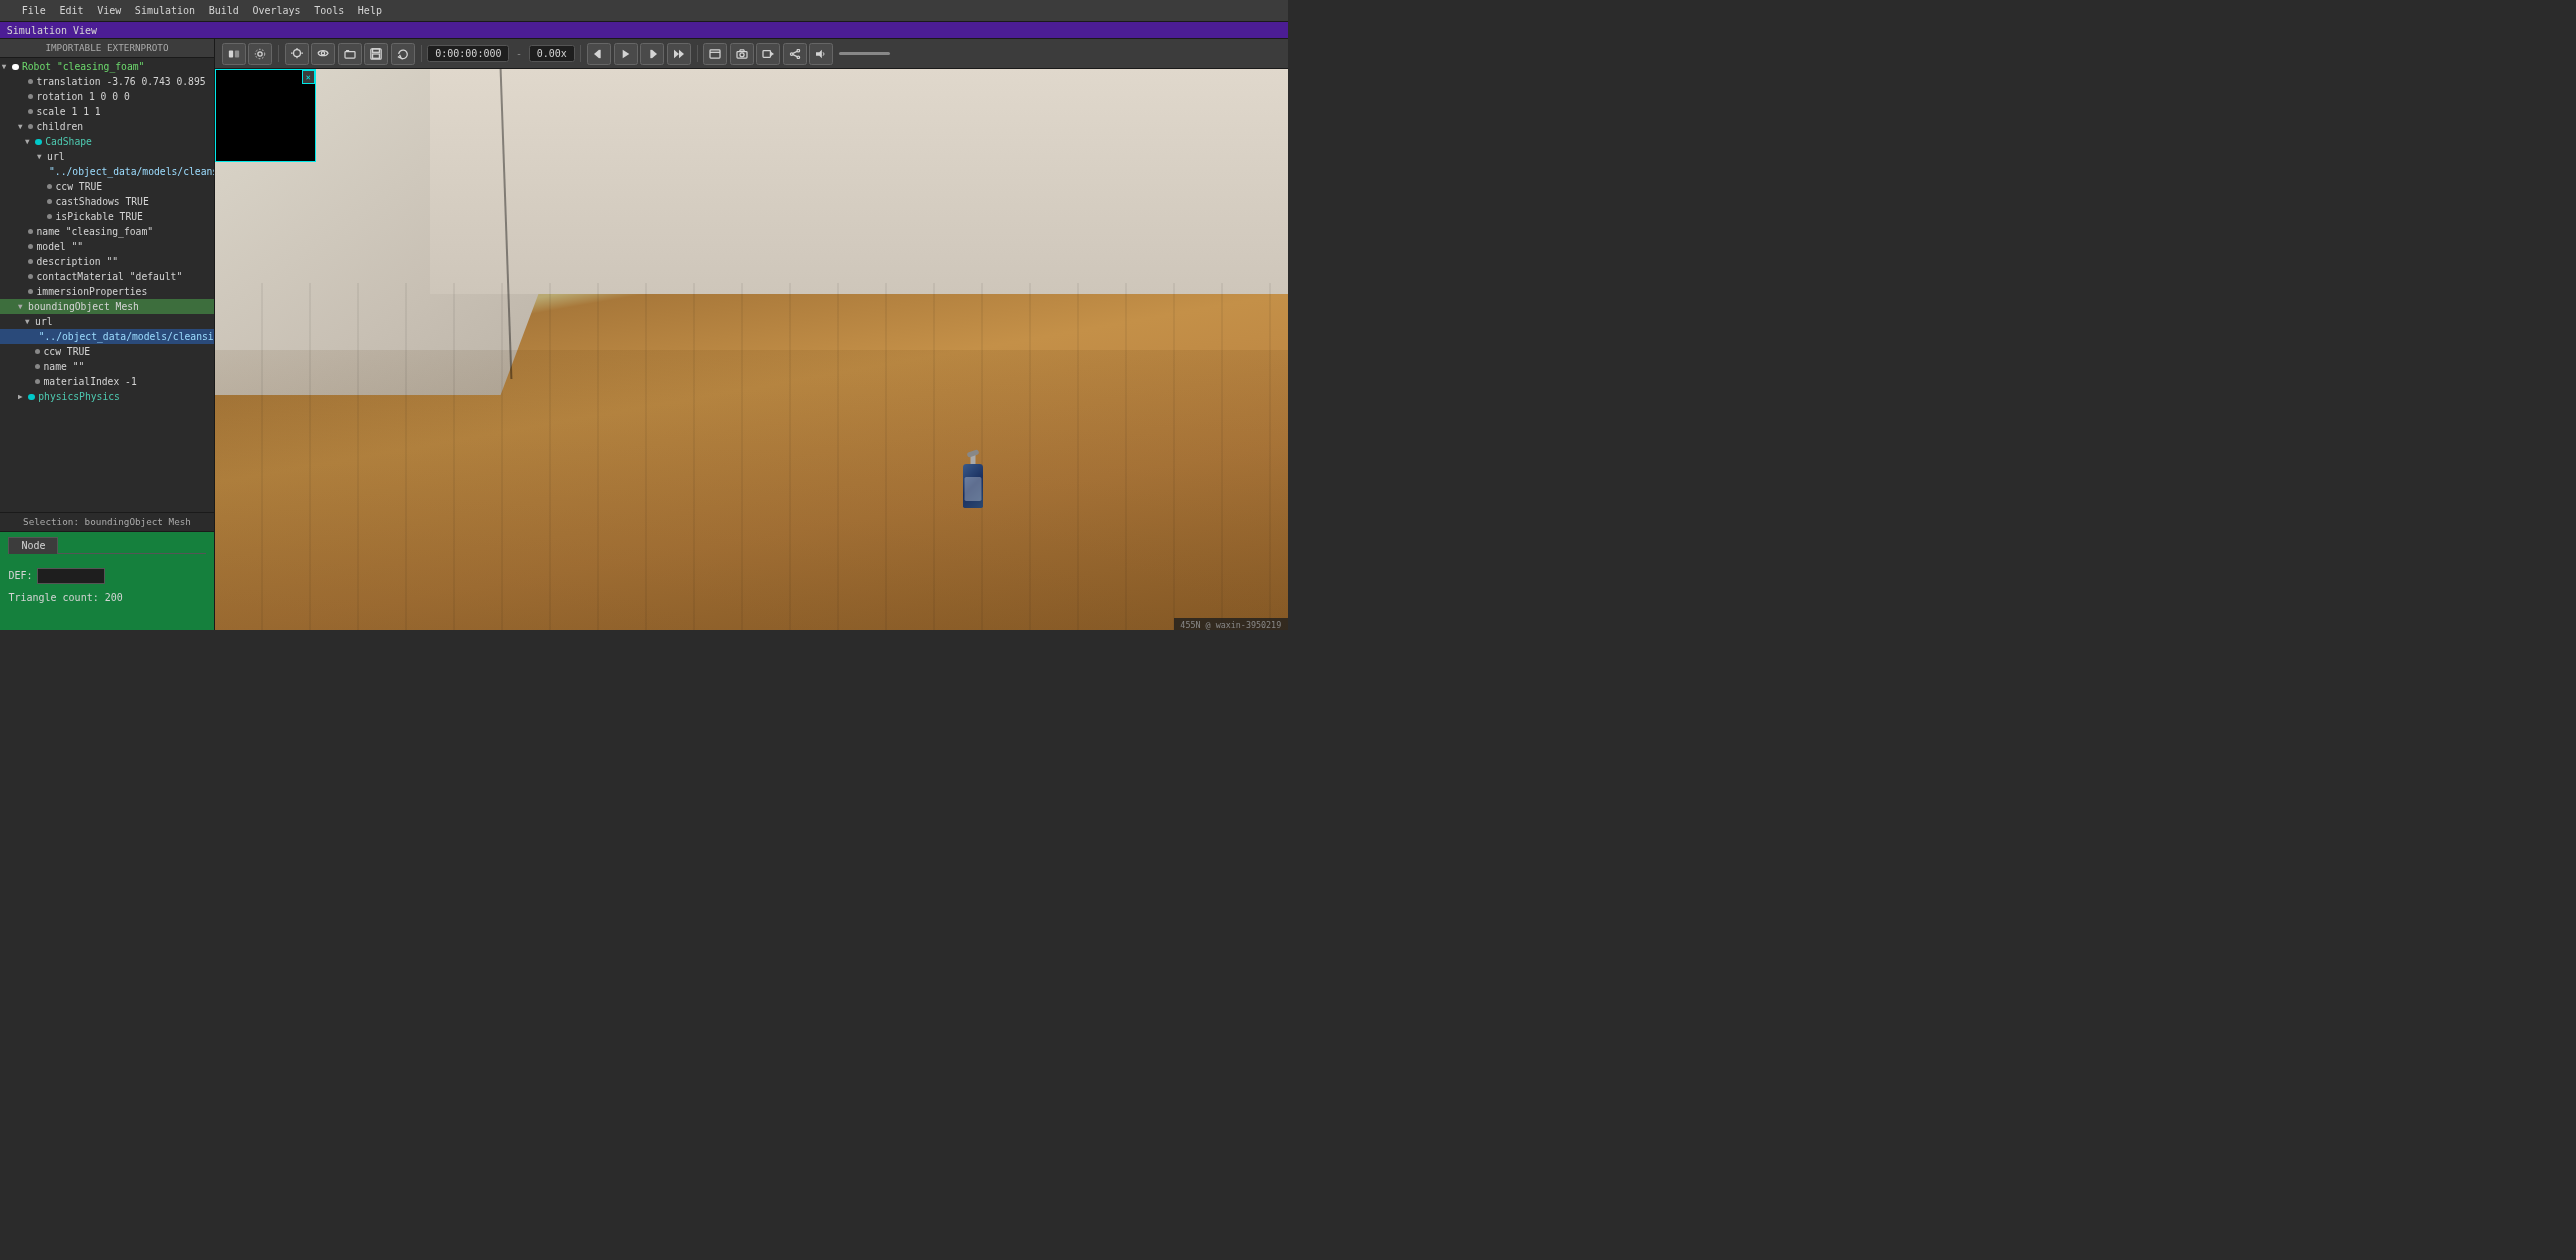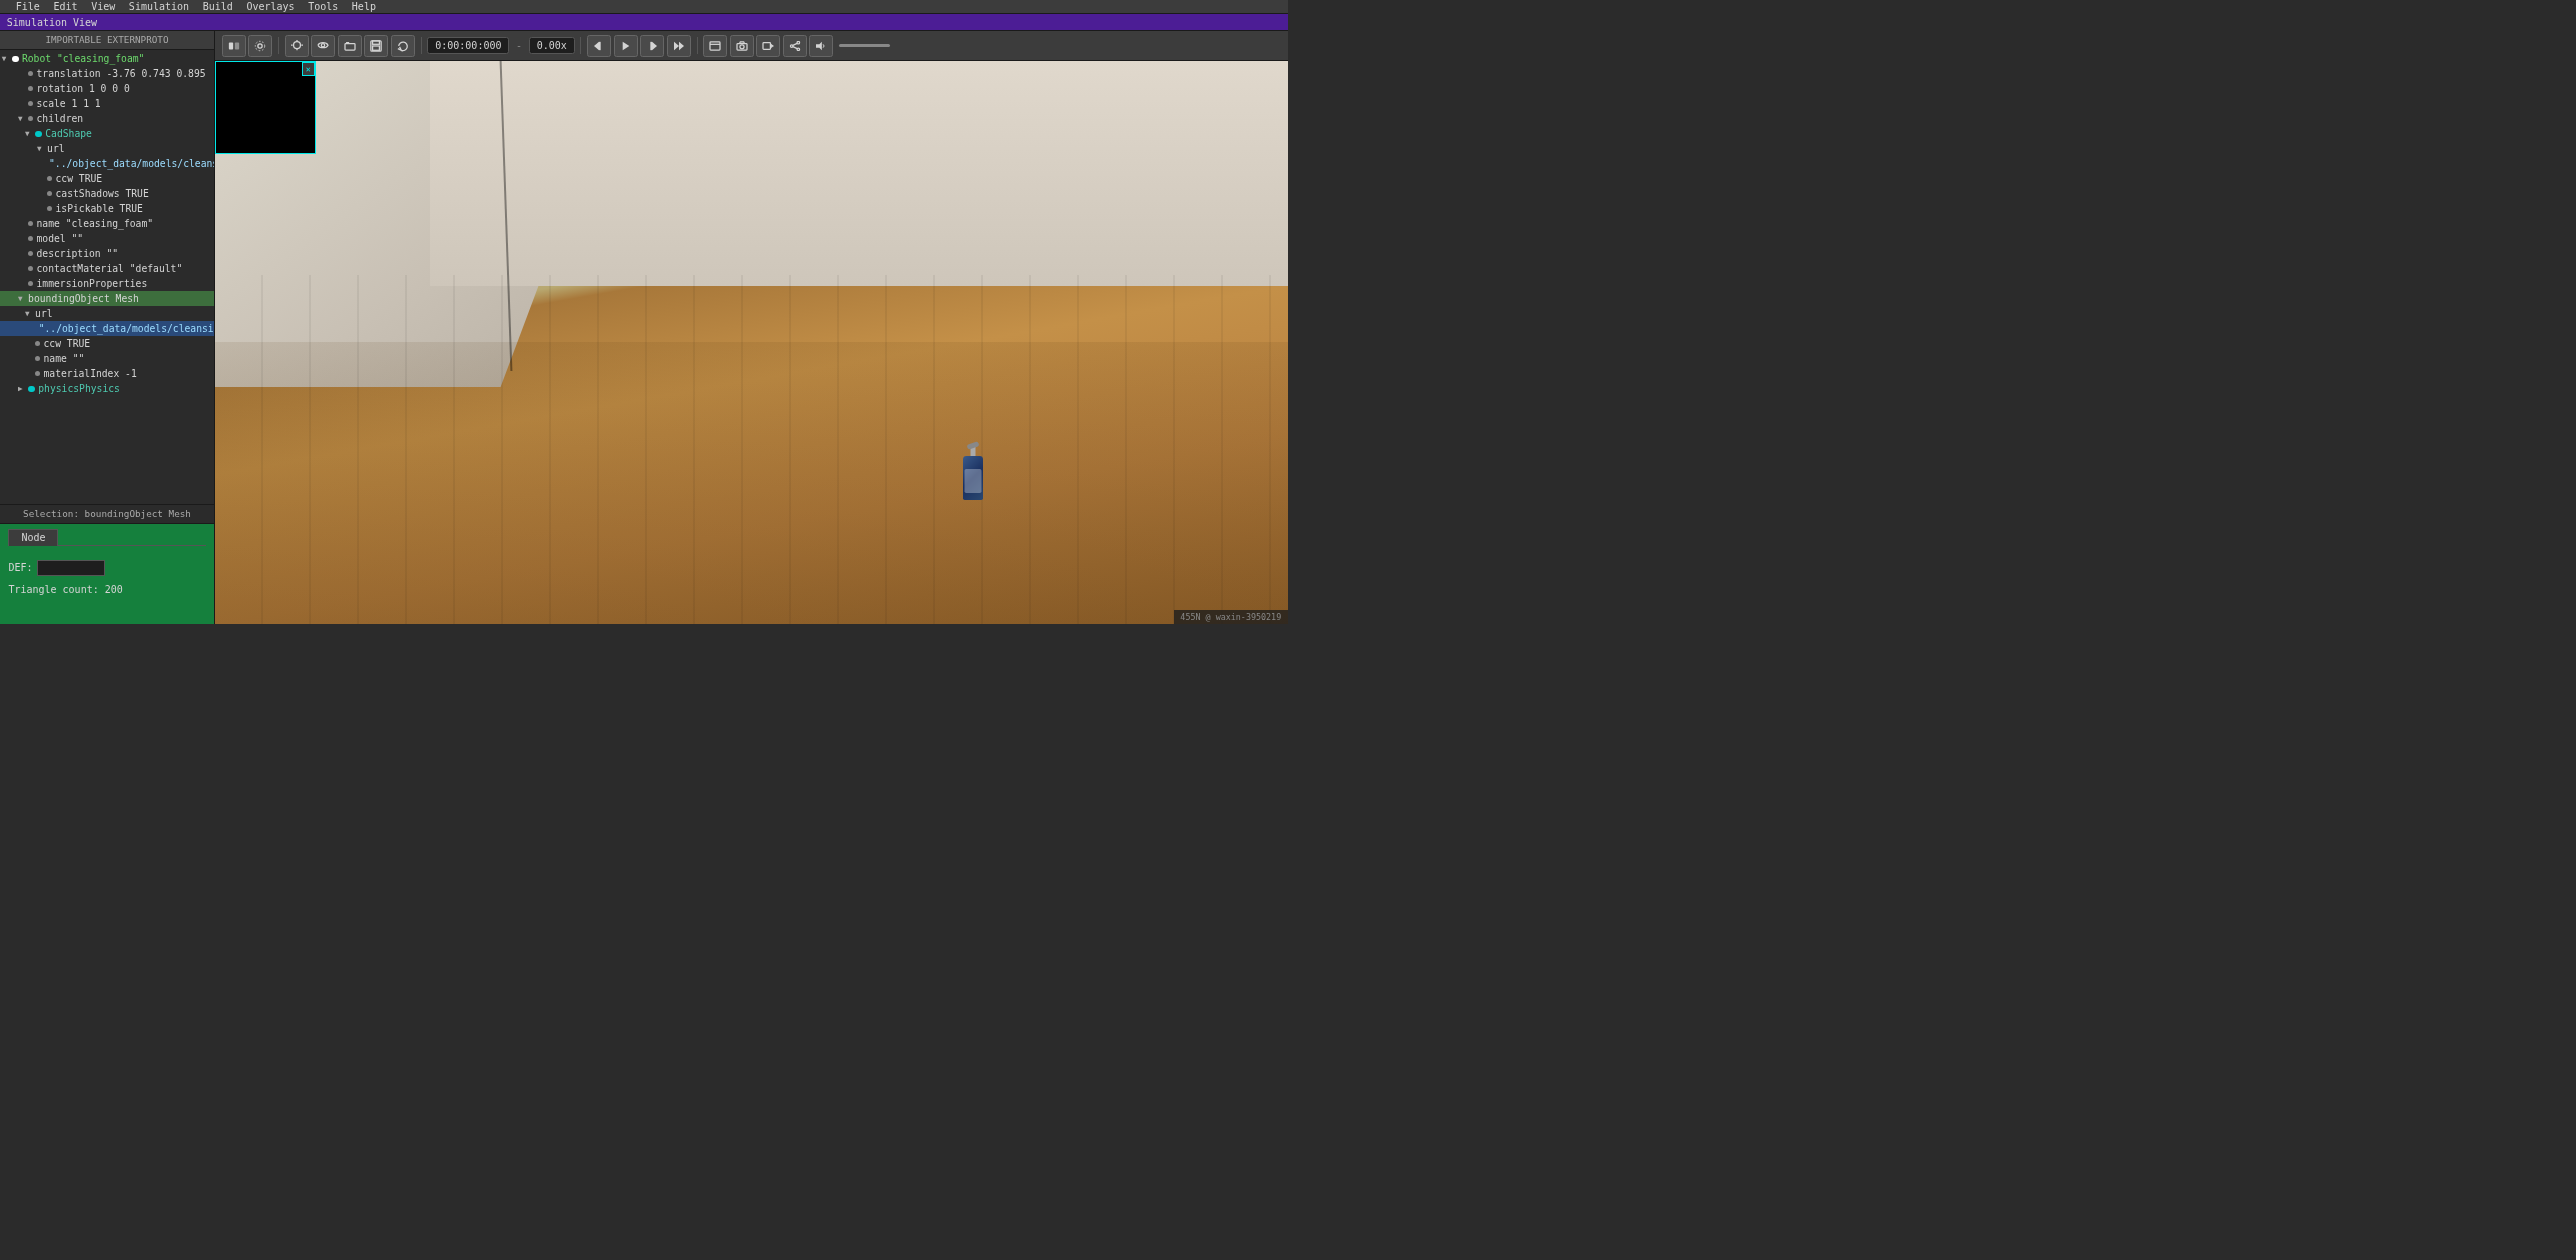--- a/index.html
+++ b/index.html
@@ -11,22 +11,22 @@
       width: 1288px;
       height: 630px;
       overflow: hidden;
     }
 
     
     .menu-bar {
       background: #3c3c3c;
       display: flex;
       align-items: center;
-      height: 14px;
-      padding: 0 9px;
+      height: 22px;
+      padding: 0 15px;
       border-bottom: 0.8px solid #1a1a1a;
     }
     .menu-item {
       padding: 1.7px 6.8px;
       color: #d4d4d4;
       font-size: 10px;
       cursor: pointer;
     }
 
     

